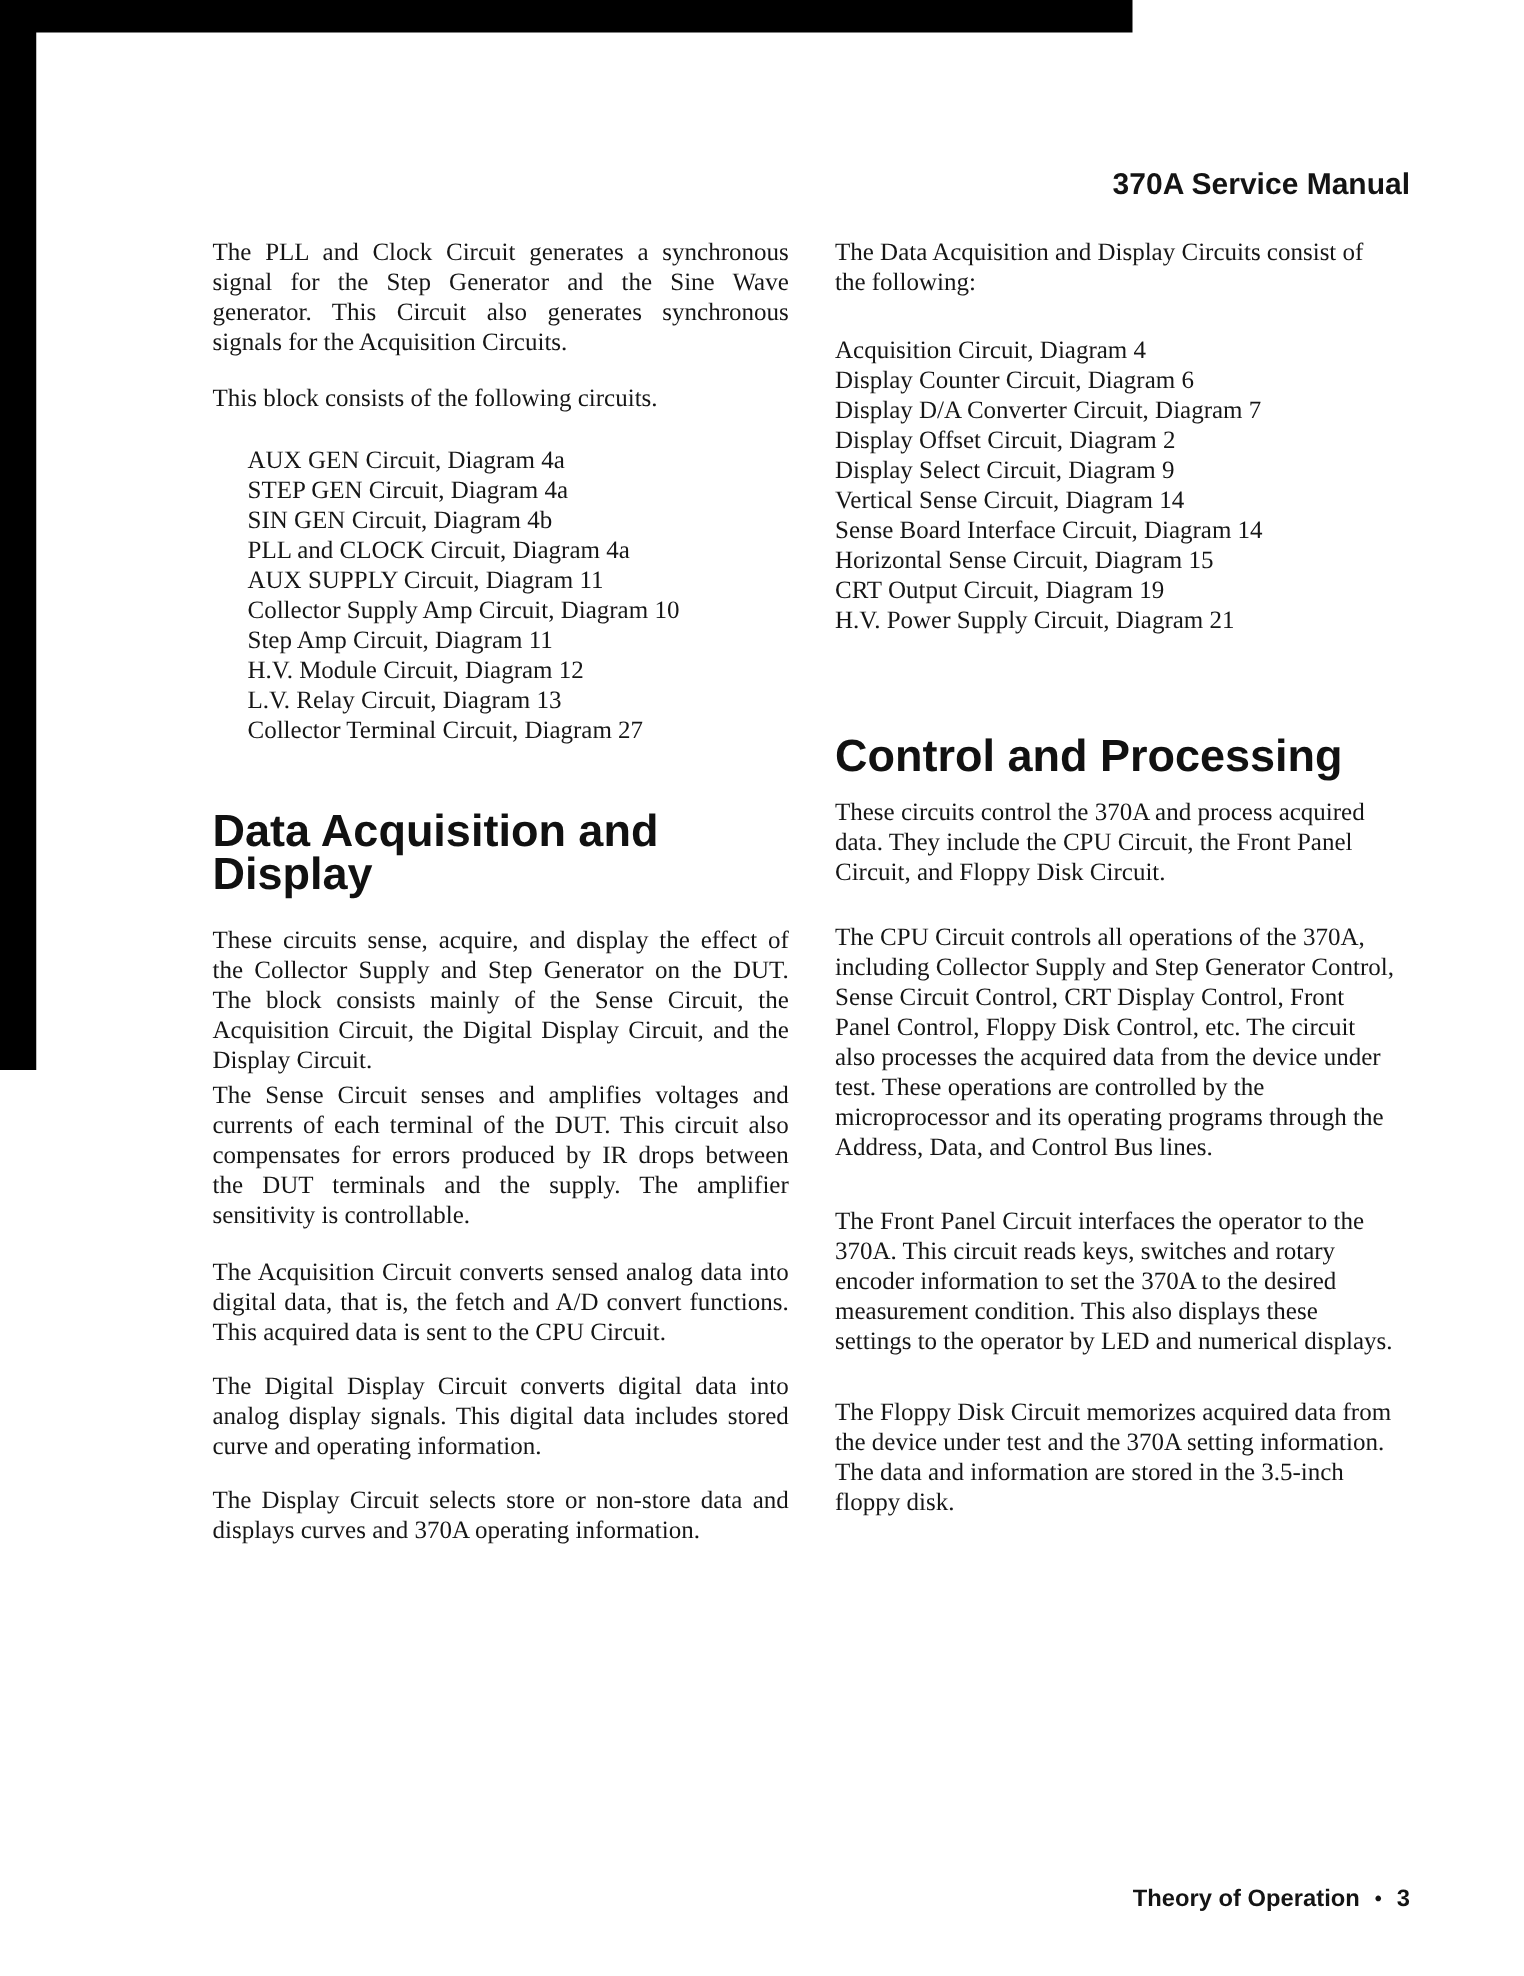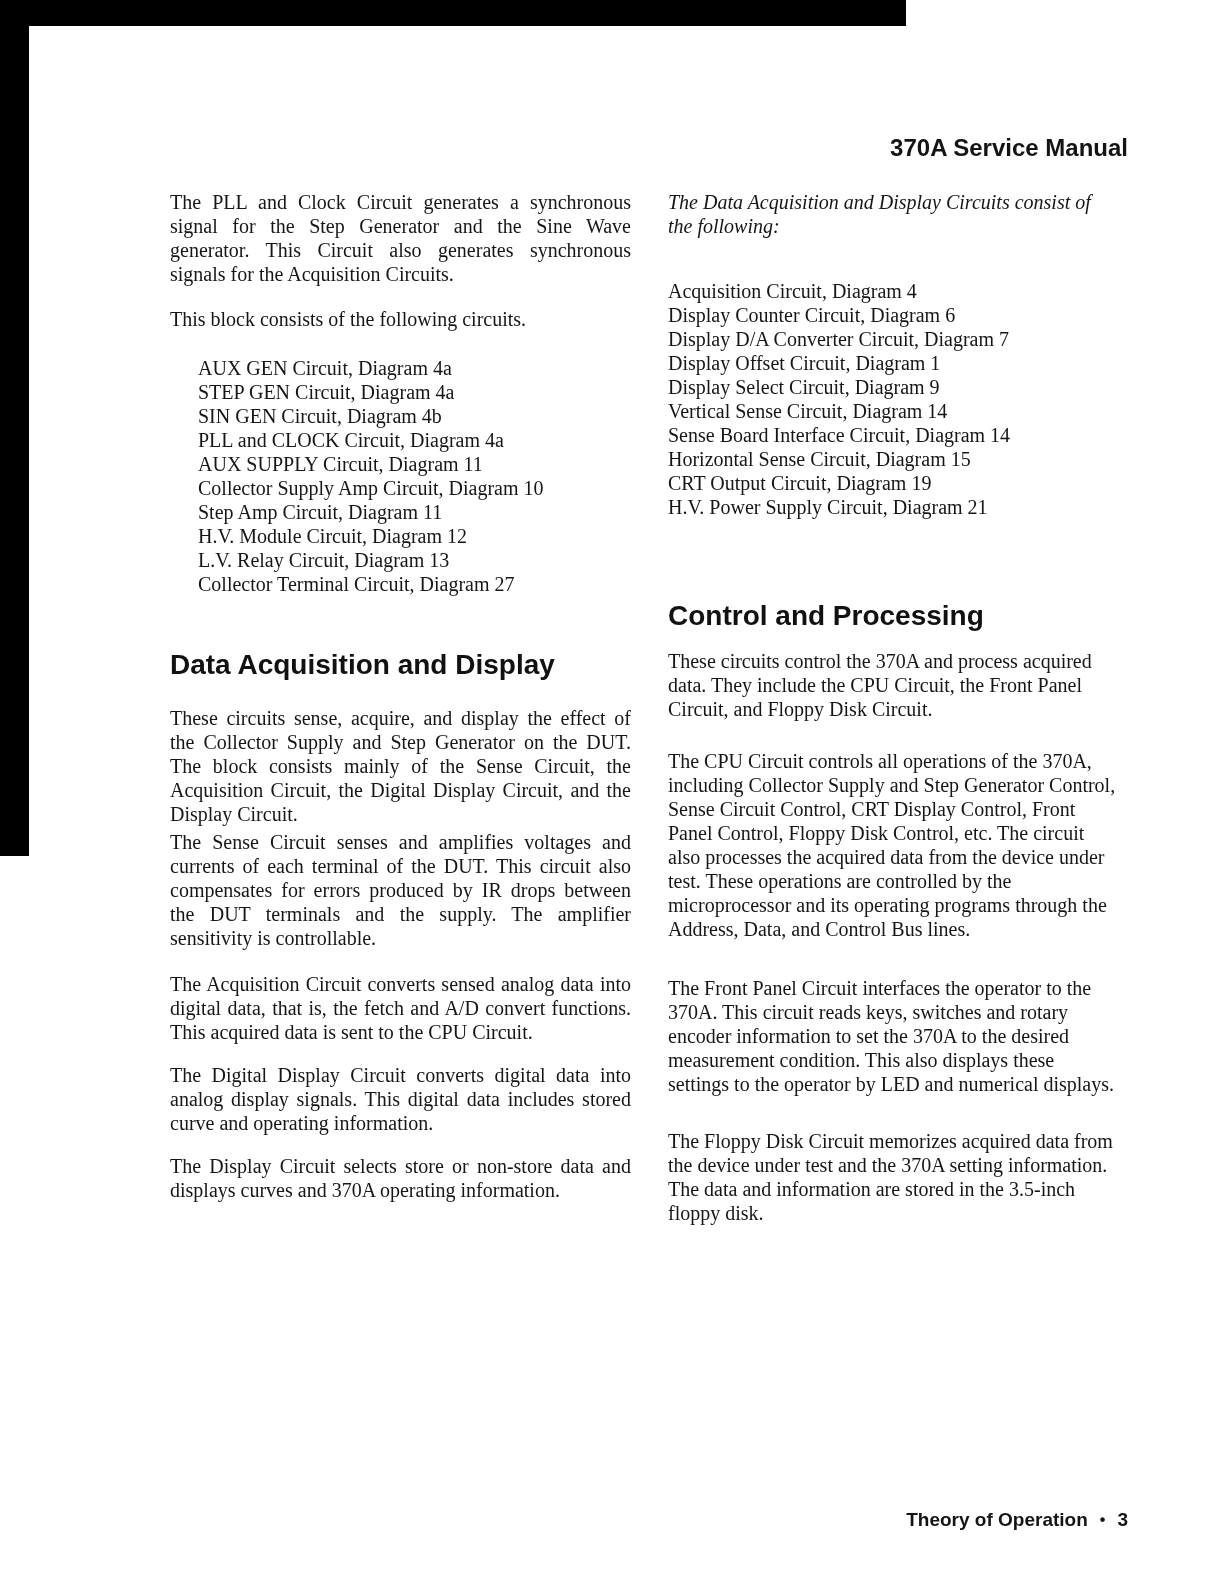--- a/index.html
+++ b/index.html
@@ -29,38 +29,38 @@
     position: absolute; top: 190px;
     font-size: 20px; line-height: 24px;
   }
   .col-left { left: 170px; width: 461px; text-align: justify; }
   .col-right { left: 668px; width: 452px; text-align: left; }
 
   .col p { margin: 0 0 21px 0; }
 
   .section-heading {
     font-family: "Liberation Sans", sans-serif;
-    font-weight: bold; font-size: 28px; line-height: 34px;
+    font-weight: bold; font-size: 36px; line-height: 34px;
     color: #111111; text-align: left;
   }
   .col-left  .section-heading { margin: 52px 0 24px 0; }
   .col-right .section-heading { margin: 80px 0 16px 0; }
 
   .circuit-list { }
   .col-left .circuit-list { margin-left: 28px; }
   .list-item { line-height: 24px; white-space: nowrap; text-align: left; }
 
   
   .col-left  .p-block    { margin-bottom: 25px; }
   .col-left  .p-sense    { margin-bottom: 22px; }
   .col-left  .p-overview { margin-bottom: 4px; }
   .col-left  .p-acq      { margin-bottom: 19px; }
   .col-left  .p-digital  { margin-bottom: 19px; }
   .col-left  .p-display  { margin-bottom: 0; }
-  .col-right .p-consist  { margin-bottom: 41px; font-style: italic; }
+  .col-right .p-consist  { margin-bottom: 30px; }
   .col-right .p-control  { margin-bottom: 28px; }
   .col-right .p-cpu      { margin-bottom: 35px; }
   .col-right .p-front    { margin-bottom: 33px; margin-top: 28px; }
   .col-right .p-floppy   { margin-bottom: 0; }
 
   .page-footer {
     position: absolute; top: 1508px; left: 668px; width: 460px;
     text-align: right;
     font-family: "Liberation Sans", sans-serif;
     font-weight: bold; font-size: 19px; line-height: 24px;
@@ -104,21 +104,21 @@
     <p class="p-display">The Display Circuit selects store or non-store data and displays curves and 370A operating information.</p>
   </div>
 
   <div class="col col-right">
     <p class="p-consist">The Data Acquisition and Display Circuits consist of the following:</p>
 
     <div class="circuit-list">
       <div class="list-item">Acquisition Circuit, Diagram 4</div>
       <div class="list-item">Display Counter Circuit, Diagram 6</div>
       <div class="list-item">Display D/A Converter Circuit, Diagram 7</div>
-      <div class="list-item">Display Offset Circuit, Diagram 1</div>
+      <div class="list-item">Display Offset Circuit, Diagram 2</div>
       <div class="list-item">Display Select Circuit, Diagram 9</div>
       <div class="list-item">Vertical Sense Circuit, Diagram 14</div>
       <div class="list-item">Sense Board Interface Circuit, Diagram 14</div>
       <div class="list-item">Horizontal Sense Circuit, Diagram 15</div>
       <div class="list-item">CRT Output Circuit, Diagram 19</div>
       <div class="list-item">H.V. Power Supply Circuit, Diagram 21</div>
     </div>
 
     <h2 class="section-heading">Control and Processing</h2>
 

